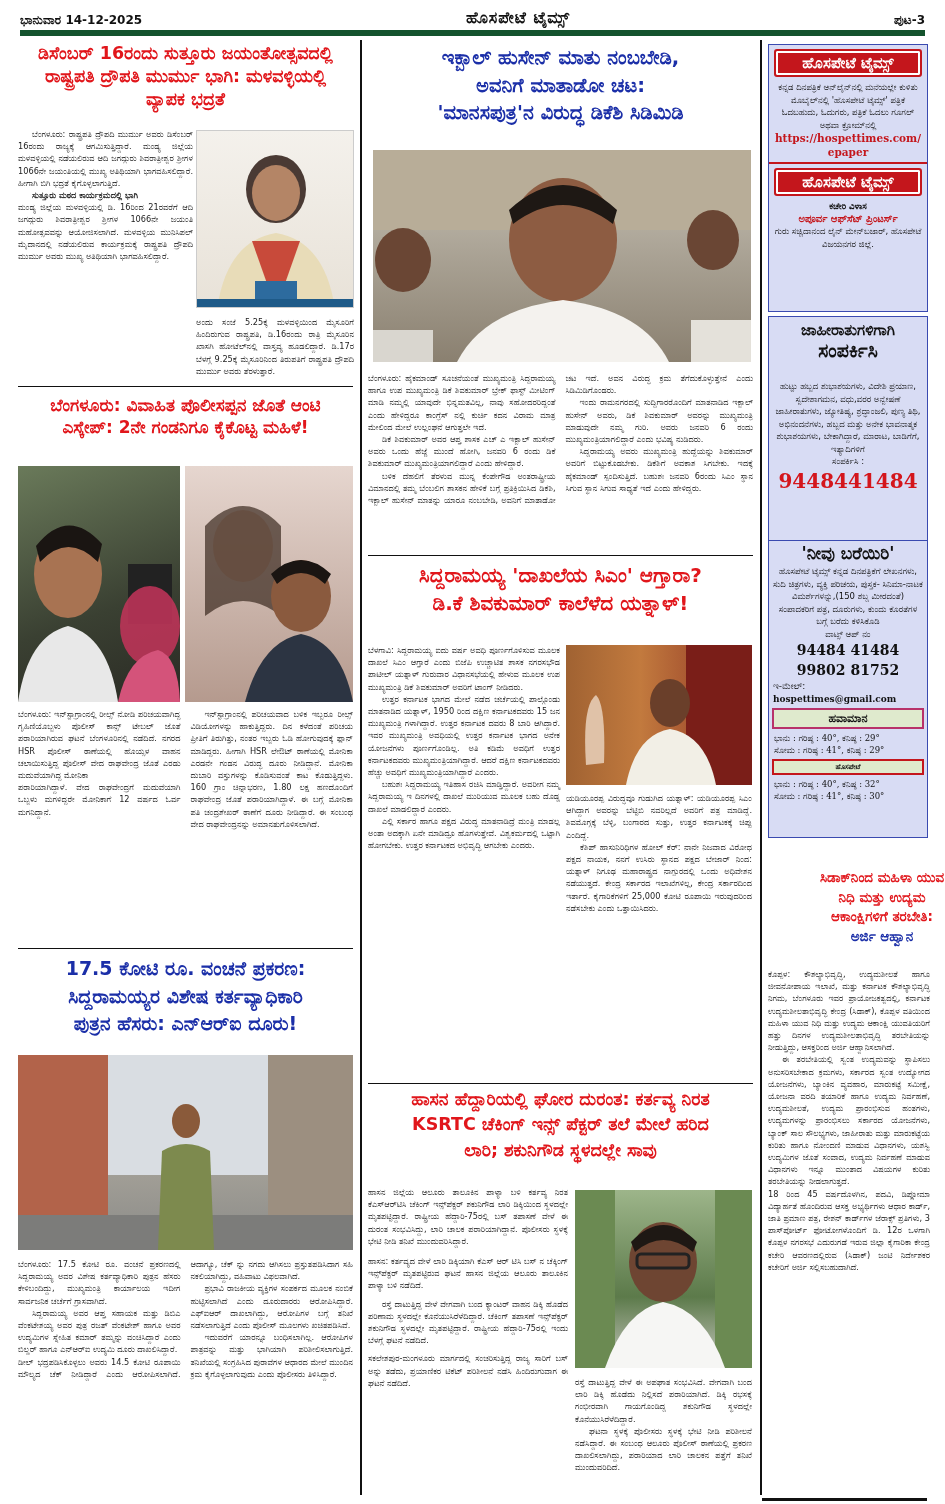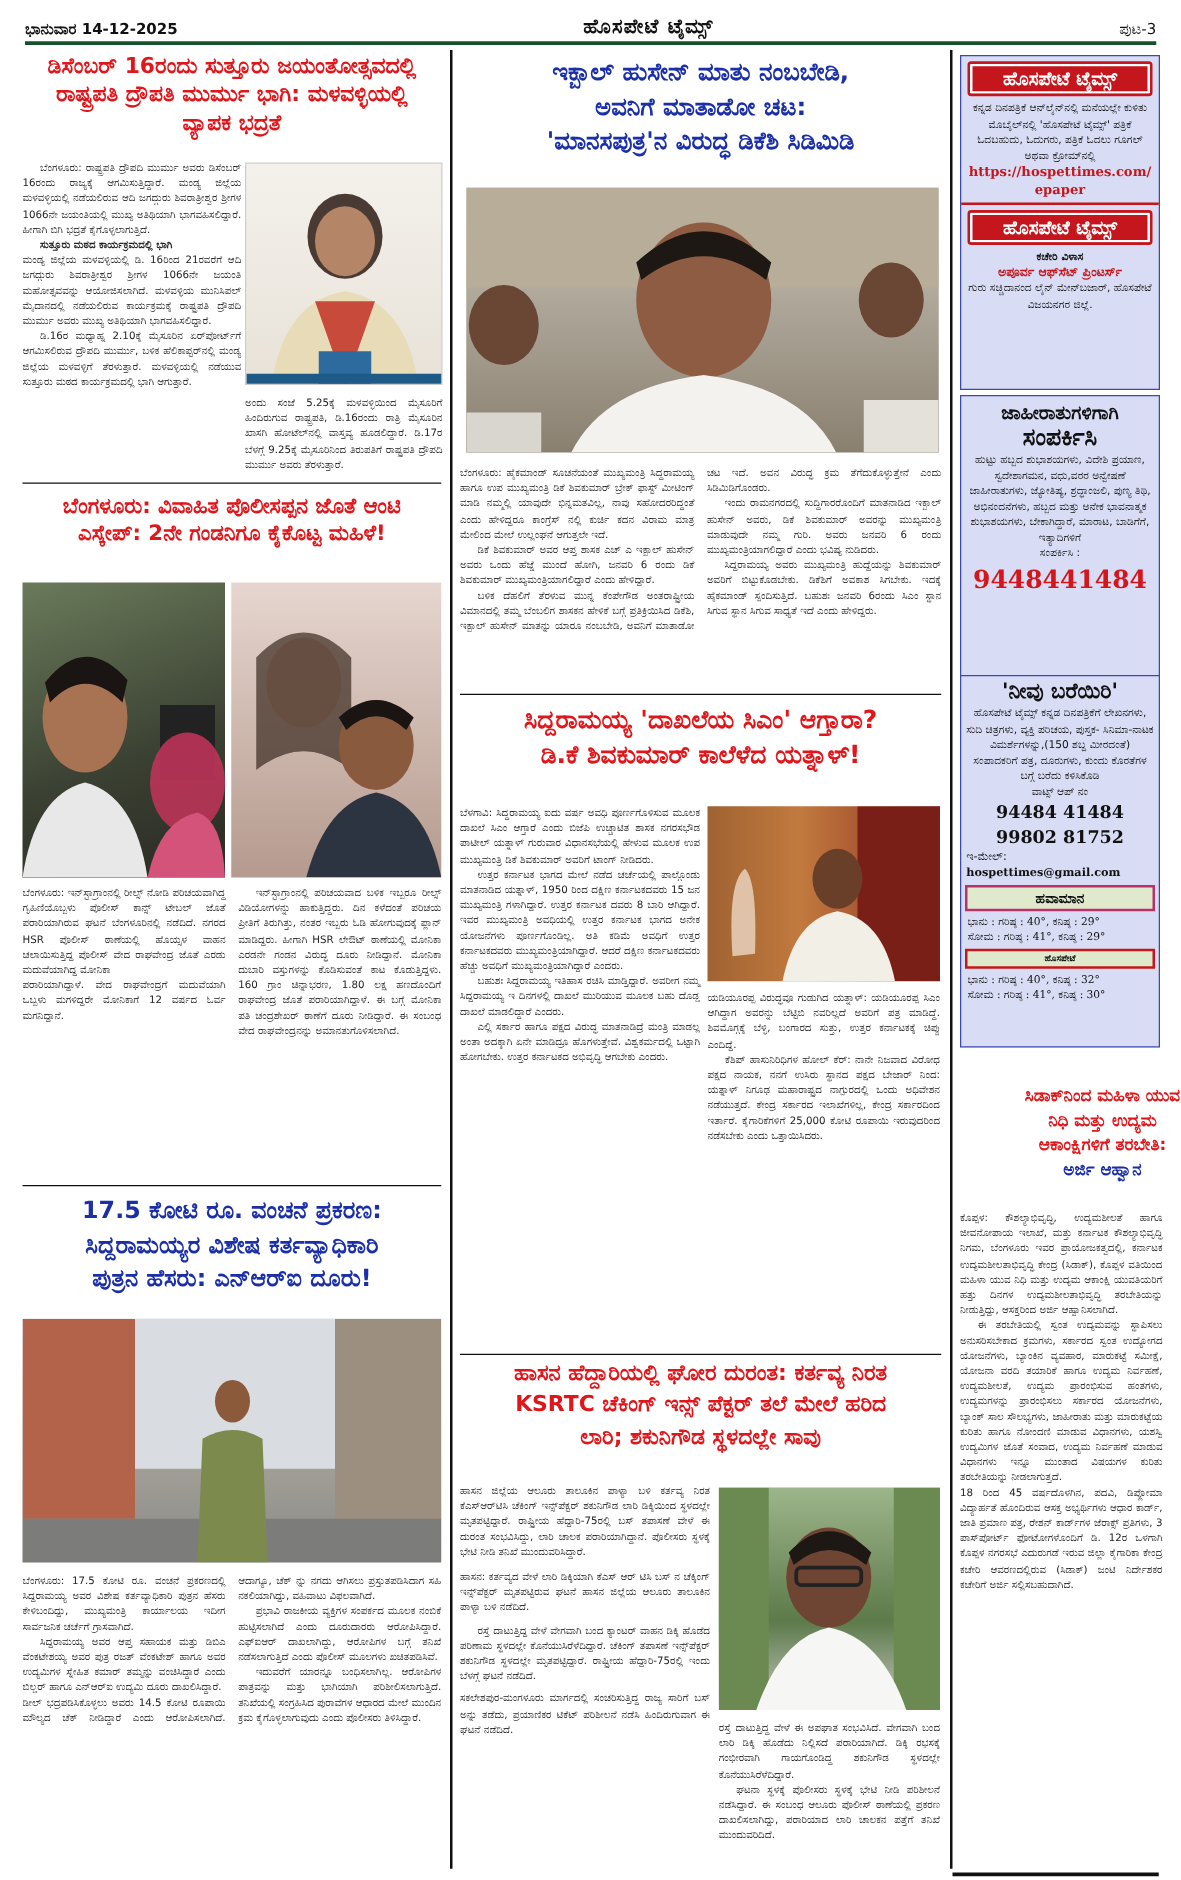--- a/index.html
+++ b/index.html
@@ -1,21 +1,21 @@
 <!DOCTYPE html>
 <html><head>
 <meta charset="utf-8">
 <style>
 *{box-sizing:border-box;margin:0;padding:0}
 body{width:945px;height:1504px;background:#fff;font-family:"DejaVu Sans",sans-serif;color:#111;position:relative;overflow:hidden}
 .abs{position:absolute}
-.masthead{left:20px;top:8px;width:905px;height:28px;display:flex;justify-content:space-between;align-items:flex-end;border-bottom:3px solid #14532d;padding-bottom:3px}
+.masthead{left:20px;top:8px;width:905px;height:28px;display:flex;justify-content:space-between;align-items:flex-end;border-bottom:6px solid #14532d;padding-bottom:3px}
 .mh-date{font-size:12px;font-weight:bold}
 .mh-title{font-size:16px;font-weight:bold;letter-spacing:1px}
-.mh-page{font-size:12px;font-weight:normal}
+.mh-page{font-size:12px;font-weight:bold}
 .vline{background:#111;width:2px}
 .hline{background:#111;height:2px}
 .head{text-align:center;font-weight:bold;line-height:1.3}
 .red{color:#e1161b}
 .blue{color:#1b2fa8}
 .body{font-size:8.2px;line-height:12.2px;text-align:justify;color:#222}
 .body p{text-indent:14px}
 .body p.noi{text-indent:0}
 .cols2{column-count:2;column-gap:10px}
 .photo{overflow:hidden}
@@ -39,21 +39,20 @@
 <div class="abs vline" style="left:360px;top:40px;height:1455px"></div>
 <div class="abs vline" style="left:760px;top:40px;height:1455px"></div>
 
 <div class="abs" style="left:18px;top:42px;width:335px">
   <div class="head red" style="font-size:17.5px;padding:0 6px">ಡಿಸೆಂಬರ್ 16ರಂದು ಸುತ್ತೂರು ಜಯಂತೋತ್ಸವದಲ್ಲಿ ರಾಷ್ಟ್ರಪತಿ ದ್ರೌಪತಿ ಮುರ್ಮು ಭಾಗಿ: ಮಳವಳ್ಳಿಯಲ್ಲಿ ವ್ಯಾಪಕ ಭದ್ರತೆ</div>
 </div>
 <div class="abs body" style="left:18px;top:128px;width:175px">
   <p>ಬೆಂಗಳೂರು: ರಾಷ್ಟ್ರಪತಿ ದ್ರೌಪದಿ ಮುರ್ಮು ಅವರು ಡಿಸೆಂಬರ್ 16ರಂದು ರಾಜ್ಯಕ್ಕೆ ಆಗಮಿಸುತ್ತಿದ್ದಾರೆ. ಮಂಡ್ಯ ಜಿಲ್ಲೆಯ ಮಳವಳ್ಳಿಯಲ್ಲಿ ನಡೆಯಲಿರುವ ಆದಿ ಜಗದ್ಗುರು ಶಿವರಾತ್ರೀಶ್ವರ ಶ್ರೀಗಳ 1066ನೇ ಜಯಂತಿಯಲ್ಲಿ ಮುಖ್ಯ ಅತಿಥಿಯಾಗಿ ಭಾಗವಹಿಸಲಿದ್ದಾರೆ. ಹೀಗಾಗಿ ಬಿಗಿ ಭದ್ರತೆ ಕೈಗೊಳ್ಳಲಾಗುತ್ತಿದೆ.</p>
   <p style="font-weight:bold">ಸುತ್ತೂರು ಮಠದ ಕಾರ್ಯಕ್ರಮದಲ್ಲಿ ಭಾಗಿ</p>
   <p class="noi">ಮಂಡ್ಯ ಜಿಲ್ಲೆಯ ಮಳವಳ್ಳಿಯಲ್ಲಿ ಡಿ. 16ರಿಂದ 21ರವರೆಗೆ ಆದಿ ಜಗದ್ಗುರು ಶಿವರಾತ್ರೀಶ್ವರ ಶ್ರೀಗಳ 1066ನೇ ಜಯಂತಿ ಮಹೋತ್ಸವವನ್ನು ಆಯೋಜಿಸಲಾಗಿದೆ. ಮಳವಳ್ಳಿಯ ಮುನಿಸಿಪಲ್ ಮೈದಾನದಲ್ಲಿ ನಡೆಯಲಿರುವ ಕಾರ್ಯಕ್ರಮಕ್ಕೆ ರಾಷ್ಟ್ರಪತಿ ದ್ರೌಪದಿ ಮುರ್ಮು ಅವರು ಮುಖ್ಯ ಅತಿಥಿಯಾಗಿ ಭಾಗವಹಿಸಲಿದ್ದಾರೆ.</p>
-  <p>ಡಿ.16ರ ಮಧ್ಯಾಹ್ನ 2.10ಕ್ಕೆ ಮೈಸೂರಿನ ಏರ್‌ಪೋರ್ಟ್‌ಗೆ ಆಗಮಿಸಲಿರುವ ದ್ರೌಪದಿ ಮುರ್ಮು, ಬಳಿಕ ಹೆಲಿಕಾಪ್ಟರ್‌ನಲ್ಲಿ ಮಂಡ್ಯ ಜಿಲ್ಲೆಯ ಮಳವಳ್ಳಿಗೆ ತೆರಳುತ್ತಾರೆ. ಮಳವಳ್ಳಿಯಲ್ಲಿ ನಡೆಯುವ ಸುತ್ತೂರು ಮಠದ ಕಾರ್ಯಕ್ರಮದಲ್ಲಿ ಭಾಗಿ ಆಗುತ್ತಾರೆ.</p>
 </div>
 <div class="abs photo" style="left:196px;top:130px;width:158px;height:178px;background:linear-gradient(180deg,#f4f1ec 0%,#e8e2d8 100%);border:1px solid #ccc">
   <svg width="158" height="178" viewBox="0 0 158 178">
     <ellipse cx="79" cy="58" rx="30" ry="34" fill="#4a3a34"></ellipse>
     <ellipse cx="79" cy="62" rx="24" ry="28" fill="#b48566"></ellipse>
     <path d="M20 178 Q30 110 79 102 Q128 110 138 178 Z" fill="#e8dcb8"></path>
     <path d="M55 110 L79 178 L103 110 Z" fill="#c84a3a"></path>
     <rect x="58" y="150" width="42" height="28" fill="#2d6b9e"></rect>
     <rect x="0" y="168" width="158" height="10" fill="#1e5a88"></rect>
   </svg>
@@ -202,21 +201,21 @@
   <div class="redrule"></div>
   <div class="side-logo">ಹೊಸಪೇಟೆ ಟೈಮ್ಸ್</div>
   <div class="side-txt" style="font-weight:bold">ಕಚೇರಿ ವಿಳಾಸ</div>
   <div class="side-txt" style="color:#c4161c;font-weight:bold;font-size:10px">ಅಪೂರ್ವ ಆಫ್‌ಸೆಟ್ ಪ್ರಿಂಟರ್ಸ್</div>
   <div class="side-txt">ಗುರು ಸಚ್ಚಿದಾನಂದ ಲೈನ್ ಮೇನ್‌ಬಜಾರ್, ಹೊಸಪೇಟೆ ವಿಜಯನಗರ ಜಿಲ್ಲೆ.</div>
 </div>
 
 <div class="abs side" style="left:768px;top:316px;width:160px;height:275px">
   <div class="side-txt" style="font-size:15px;font-weight:bold;line-height:20px;margin-top:3px">ಜಾಹೀರಾತುಗಳಿಗಾಗಿ</div>
   <div class="side-txt" style="font-size:19px;font-weight:bold;line-height:20px">ಸಂಪರ್ಕಿಸಿ</div>
-  <div class="side-txt" style="margin-top:2px">ಹುಟ್ಟು ಹಬ್ಬದ ಶುಭಾಶಯಗಳು, ವಿದೇಶಿ ಪ್ರಯಾಣ, ಸ್ವದೇಶಾಗಮನ, ವಧು,ವರರ ಅನ್ವೇಷಣೆ ಜಾಹೀರಾತುಗಳು, ಜ್ಯೋತಿಷ್ಯ, ಶ್ರದ್ಧಾಂಜಲಿ, ಪುಣ್ಯ ತಿಥಿ, ಅಭಿನಂದನೆಗಳು, ಹಬ್ಬದ ಮತ್ತು ಅನೇಕ ಭಾವನಾತ್ಮಕ ಶುಭಾಶಯಗಳು, ಬೇಕಾಗಿದ್ದಾರೆ, ಮಾರಾಟ, ಬಾಡಿಗೆಗೆ, ಇತ್ಯಾದಿಗಳಿಗೆ</div>
+  <div class="side-txt" style="margin-top:20px">ಹುಟ್ಟು ಹಬ್ಬದ ಶುಭಾಶಯಗಳು, ವಿದೇಶಿ ಪ್ರಯಾಣ, ಸ್ವದೇಶಾಗಮನ, ವಧು,ವರರ ಅನ್ವೇಷಣೆ ಜಾಹೀರಾತುಗಳು, ಜ್ಯೋತಿಷ್ಯ, ಶ್ರದ್ಧಾಂಜಲಿ, ಪುಣ್ಯ ತಿಥಿ, ಅಭಿನಂದನೆಗಳು, ಹಬ್ಬದ ಮತ್ತು ಅನೇಕ ಭಾವನಾತ್ಮಕ ಶುಭಾಶಯಗಳು, ಬೇಕಾಗಿದ್ದಾರೆ, ಮಾರಾಟ, ಬಾಡಿಗೆಗೆ, ಇತ್ಯಾದಿಗಳಿಗೆ</div>
   <div class="side-txt">ಸಂಪರ್ಕಿಸಿ :</div>
   <div class="side-txt" style="color:#d4161c;font-family:'DejaVu Serif',serif;font-weight:bold;font-size:20px;line-height:26px">9448441484</div>
 </div>
 
 <div class="abs side" style="left:768px;top:540px;width:160px;height:298px">
   <div class="side-txt" style="font-size:17px;font-weight:bold;line-height:24px">'ನೀವು ಬರೆಯಿರಿ'</div>
   <div class="side-txt">ಹೊಸಪೇಟೆ ಟೈಮ್ಸ್ ಕನ್ನಡ ದಿನಪತ್ರಿಕೆಗೆ ಲೇಖನಗಳು, ಸುದಿ ಚಿತ್ರಗಳು, ವ್ಯಕ್ತಿ ಪರಿಚಯ, ಪುಸ್ತಕ- ಸಿನಿಮಾ-ನಾಟಕ ವಿಮರ್ಶೆಗಳನ್ನು,(150 ಶಬ್ದ ಮೀರದಂತೆ) ಸಂಪಾದಕರಿಗೆ ಪತ್ರ, ದೂರುಗಳು, ಕುಂದು ಕೊರತೆಗಳ ಬಗ್ಗೆ ಬರೆದು ಕಳಿಸಿಕೊಡಿ</div>
   <div class="side-txt">ವಾಟ್ಸ್ ಆಪ್ ನಂ</div>
   <div class="side-txt" style="font-family:'DejaVu Serif',serif;font-weight:bold;font-size:14px;line-height:20px">94484 41484</div>
   <div class="side-txt" style="font-family:'DejaVu Serif',serif;font-weight:bold;font-size:14px;line-height:20px">99802 81752</div>

